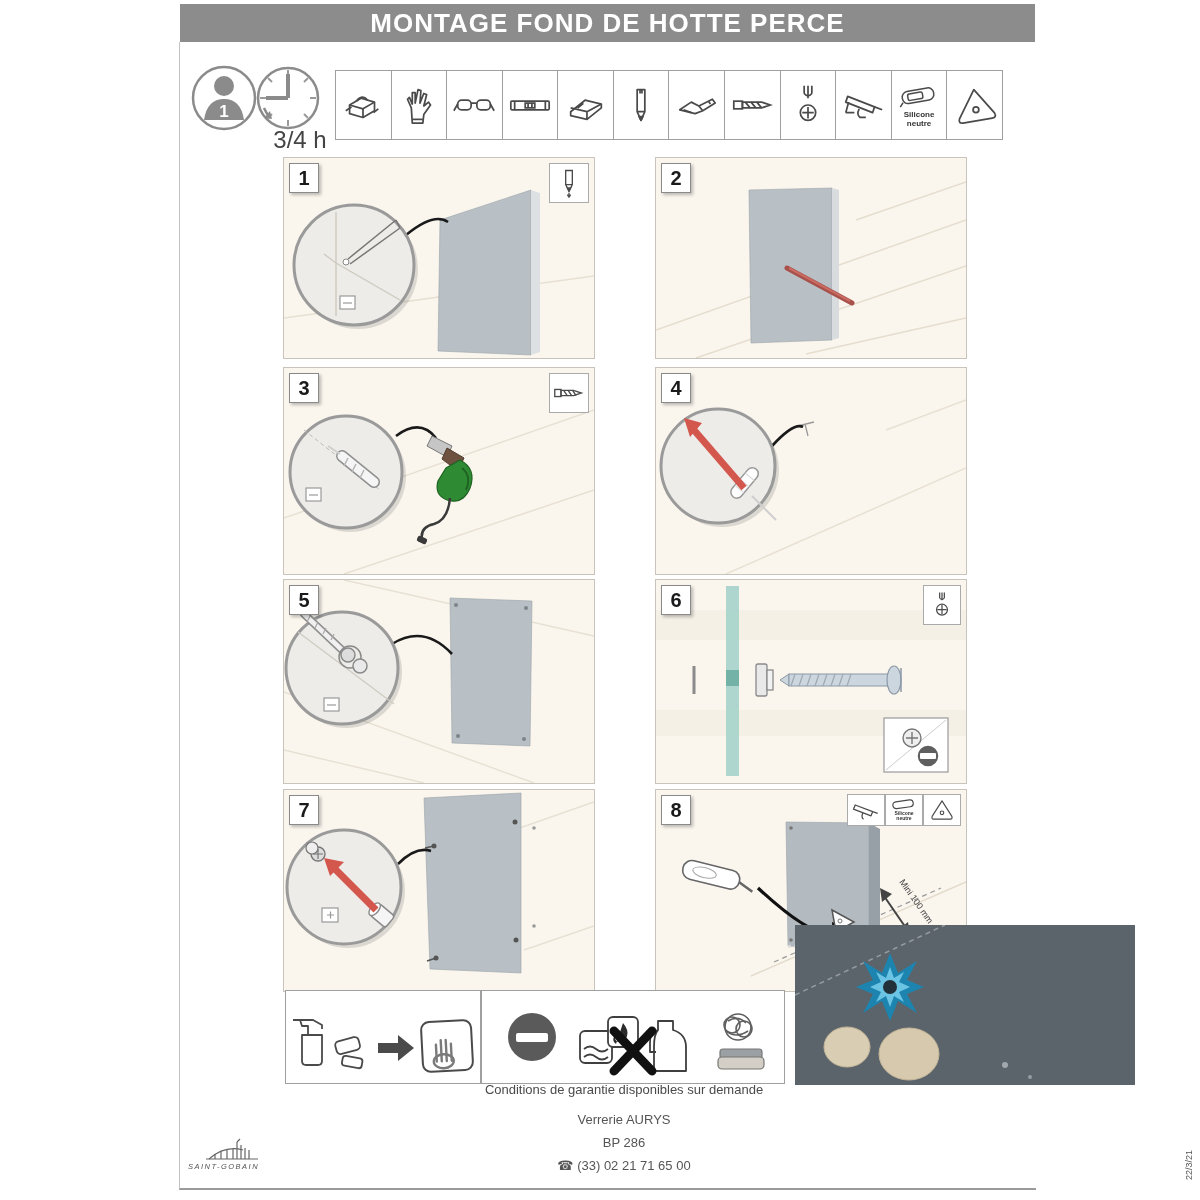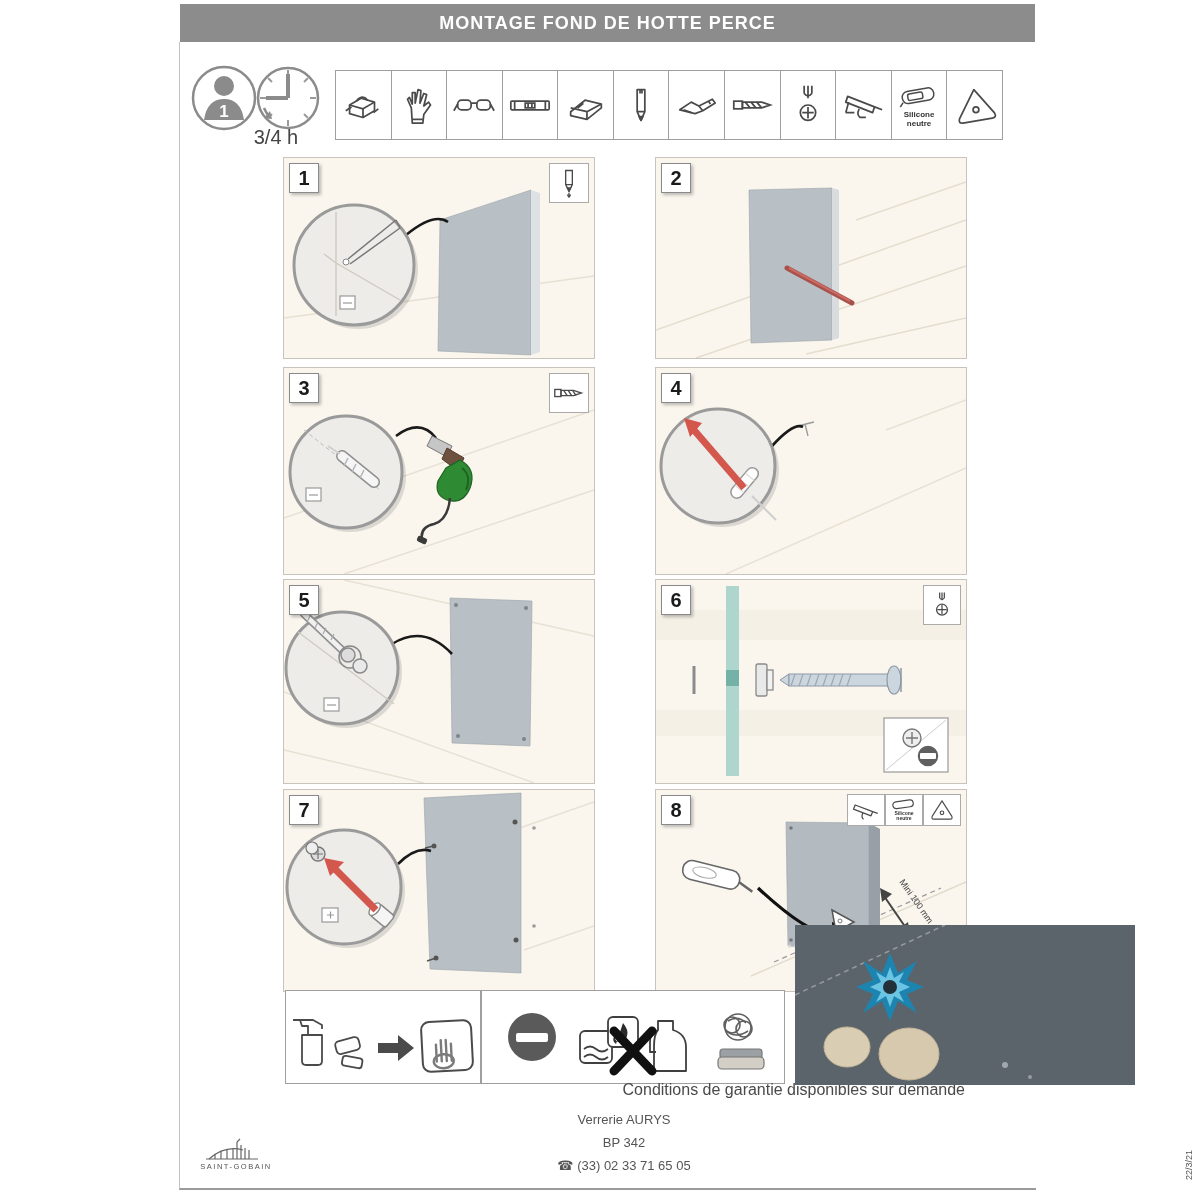--- a/index.html
+++ b/index.html
@@ -1,47 +1,47 @@
 <!DOCTYPE html>
 <html><head>
 <meta charset="utf-8">
 <style>
   html,body{margin:0;padding:0;background:#fff;}
   #page{position:relative;width:1200px;height:1200px;background:#fff;overflow:hidden;
         font-family:"Liberation Sans",sans-serif;color:#333;}
   .abs{position:absolute;}
   .banner{left:180px;top:4px;width:855px;height:38px;background:#8c8c8c;
           display:flex;align-items:center;justify-content:center;}
-  .banner span{color:#fff;font-size:18px;font-weight:bold;letter-spacing:1px;}
+  .banner span{color:#fff;font-size:26px;font-weight:bold;letter-spacing:1px;}
   .frame{left:179px;top:42px;width:856px;height:1146px;border-left:1px solid #c2c2c2;
          border-bottom:2px solid #9a9a9a;}
   .toolrow{left:335px;top:70px;width:666px;height:68px;background:#fff;border:1px solid #9f9f9f;
            display:flex;}
   .cell{flex:1;border-right:1px solid #9f9f9f;display:flex;flex-direction:column;
         align-items:center;justify-content:center;padding:1px;}
   .cell:last-child{border-right:none;}
   .cell .lbl{font-size:8px;line-height:9px;text-align:center;color:#333;font-weight:bold;}
   .panel{background:#faf6ee;border:1px solid #c8c4bb;}
   .numbox{position:absolute;left:5px;top:5px;width:28px;height:28px;background:#fff;
           border:1px solid #8a8a8a;box-shadow:2px 2px 3px rgba(0,0,0,.25);
           display:flex;align-items:center;justify-content:center;
           font-size:20px;font-weight:bold;color:#1a1a1a;z-index:3;}
   .minibox{position:absolute;background:#fff;border:1px solid #aaa;z-index:3;
            display:flex;flex-direction:column;align-items:center;justify-content:center;}
   .minibox .tiny{font-size:5px;line-height:5px;color:#333;font-weight:bold;text-align:center;}
   .photo{left:795px;top:925px;width:340px;height:160px;background:#5c646b;z-index:4;overflow:hidden;}
   .carebox{background:#fff;border:1px solid #9f9f9f;}
   .footerblock{left:283px;top:1082px;width:682px;text-align:center;}
-  .fw{font-size:16px;line-height:16px;color:#4a4a4a;text-align:right;}
+  .fw{font-size:13px;line-height:16px;color:#4a4a4a;}
   .fs{font-size:13px;line-height:11px;color:#555;margin-top:12px;}
-  .logo{left:188px;top:1136px;width:96px;text-align:center;}
+  .logo{left:188px;top:1136px;width:96px;font-style:italic;}
   .logo .brand{font-size:7.5px;letter-spacing:1.5px;color:#555;}
   .datewm{left:1184px;top:1180px;transform:rotate(-90deg);transform-origin:0 0;
           font-size:9px;color:#555;white-space:nowrap;}
-  .duration{left:232px;top:126px;width:88px;text-align:center;font-size:20px;color:#444;}
+  .duration{left:256px;top:126px;width:88px;text-align:center;font-size:24px;color:#444;}
   svg{display:block;}
 </style>
 </head>
 <body>
 
 <div id="page">
 
   <div class="abs frame"></div>
   <div class="abs banner">
     <span>MONTAGE FOND DE HOTTE PERCE</span>
@@ -438,22 +438,22 @@
         <rect x="238" y="58" width="42" height="10" rx="3" fill="#9aa0a3" stroke="#777" stroke-width="1.2"></rect>
         <rect x="236" y="66" width="46" height="12" rx="4" fill="#d4cfc6" stroke="#777" stroke-width="1.2"></rect>
       </g>
     </svg>
   </div>
 
   <div class="abs footerblock">
     <div class="fw">Conditions de garantie disponibles sur demande</div>
     <div style="height:4px;"></div>
     <div class="fs">Verrerie AURYS</div>
-    <div class="fs">BP 342</div>
-    <div class="fs">☎ (33) 02 33 71 65 05</div>
+    <div class="fs">BP 286</div>
+    <div class="fs">☎ (33) 02 21 71 65 00</div>
   </div>
 
   <div class="abs logo">
     <svg width="70" height="26" viewBox="0 0 70 26" style="margin:0 auto;">
       <g fill="none" stroke="#666" stroke-width="1.2">
         <path d="M8,23 q16,-14 34,-9"></path>
         <path d="M14,23 v-5 M20,23 v-8 M26,23 v-9"></path>
         <path d="M32,13 v10 M36,6 v17 M40,9 v14 M44,12 v11 M48,14 v9"></path>
         <path d="M36,6 l3,-3 M5,23 h52"></path>
       </g>

